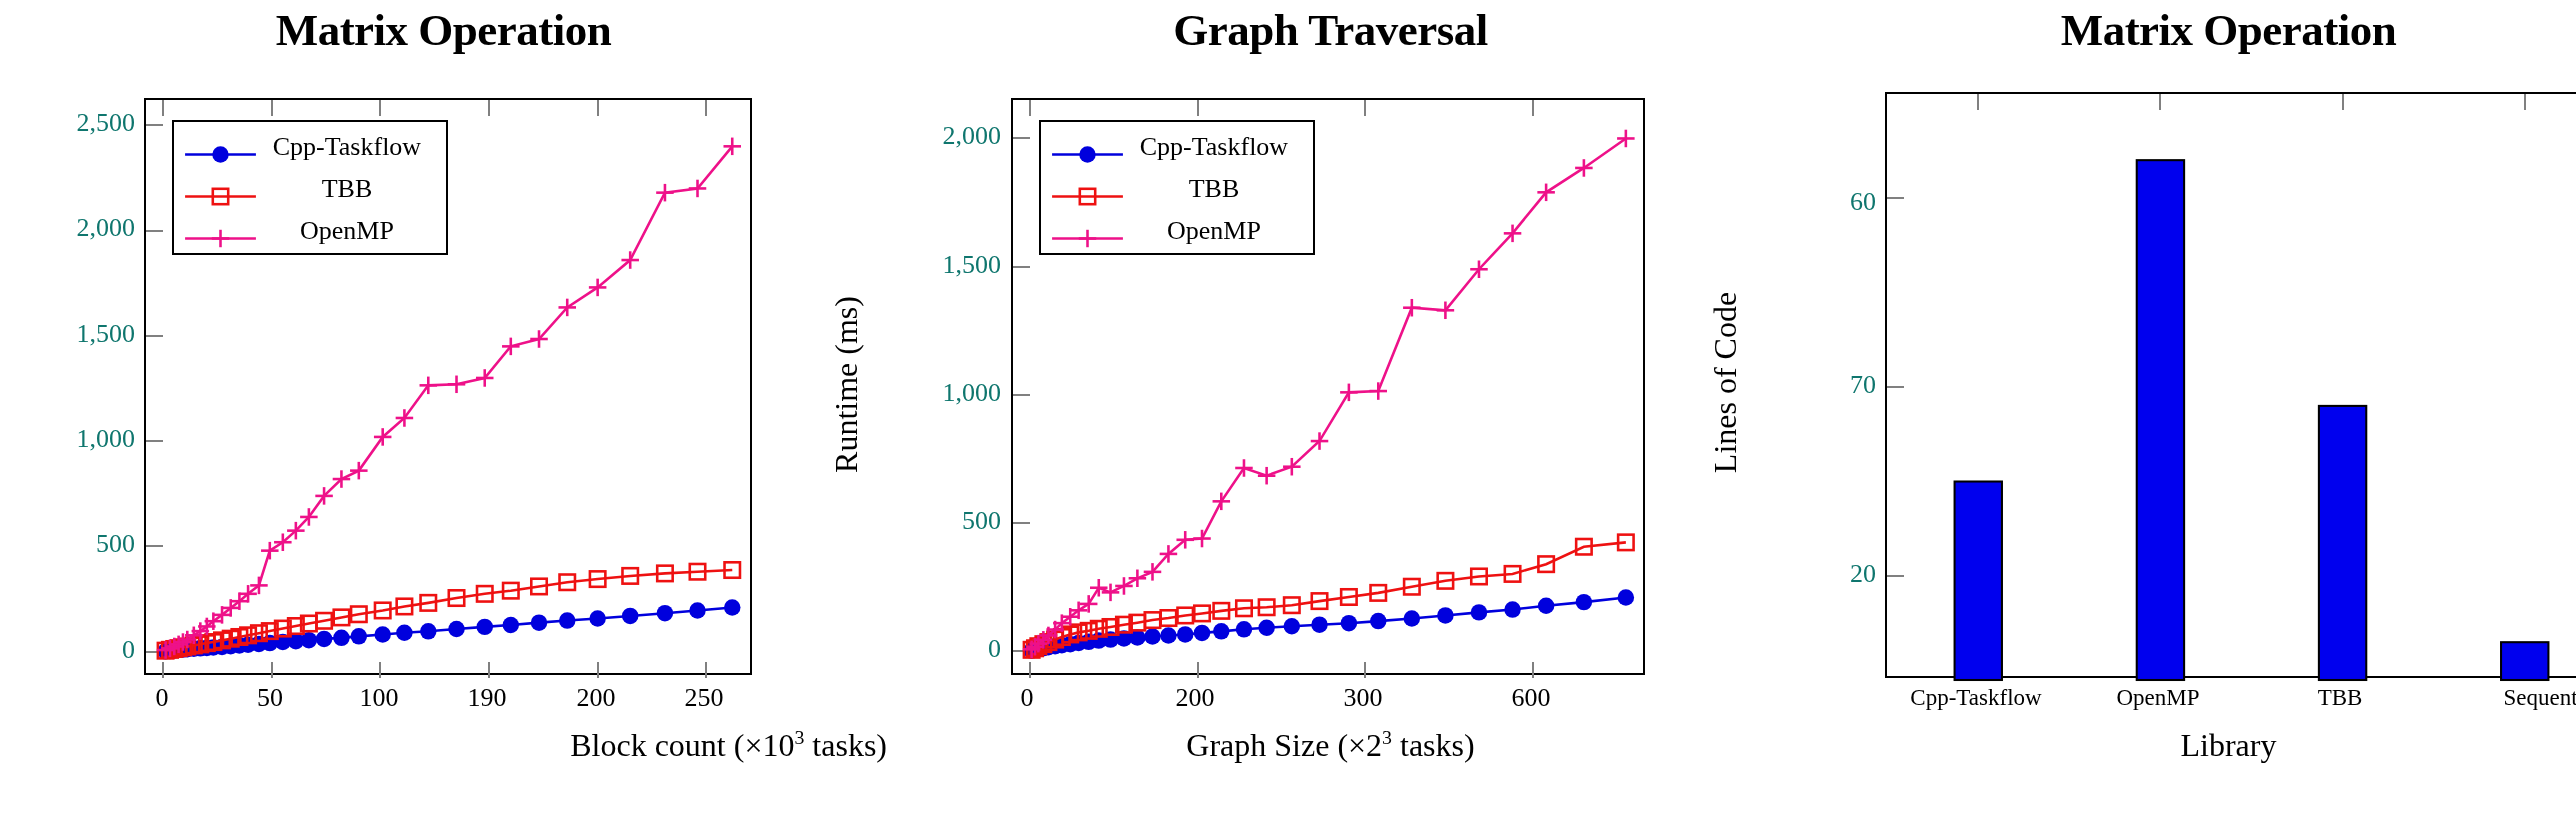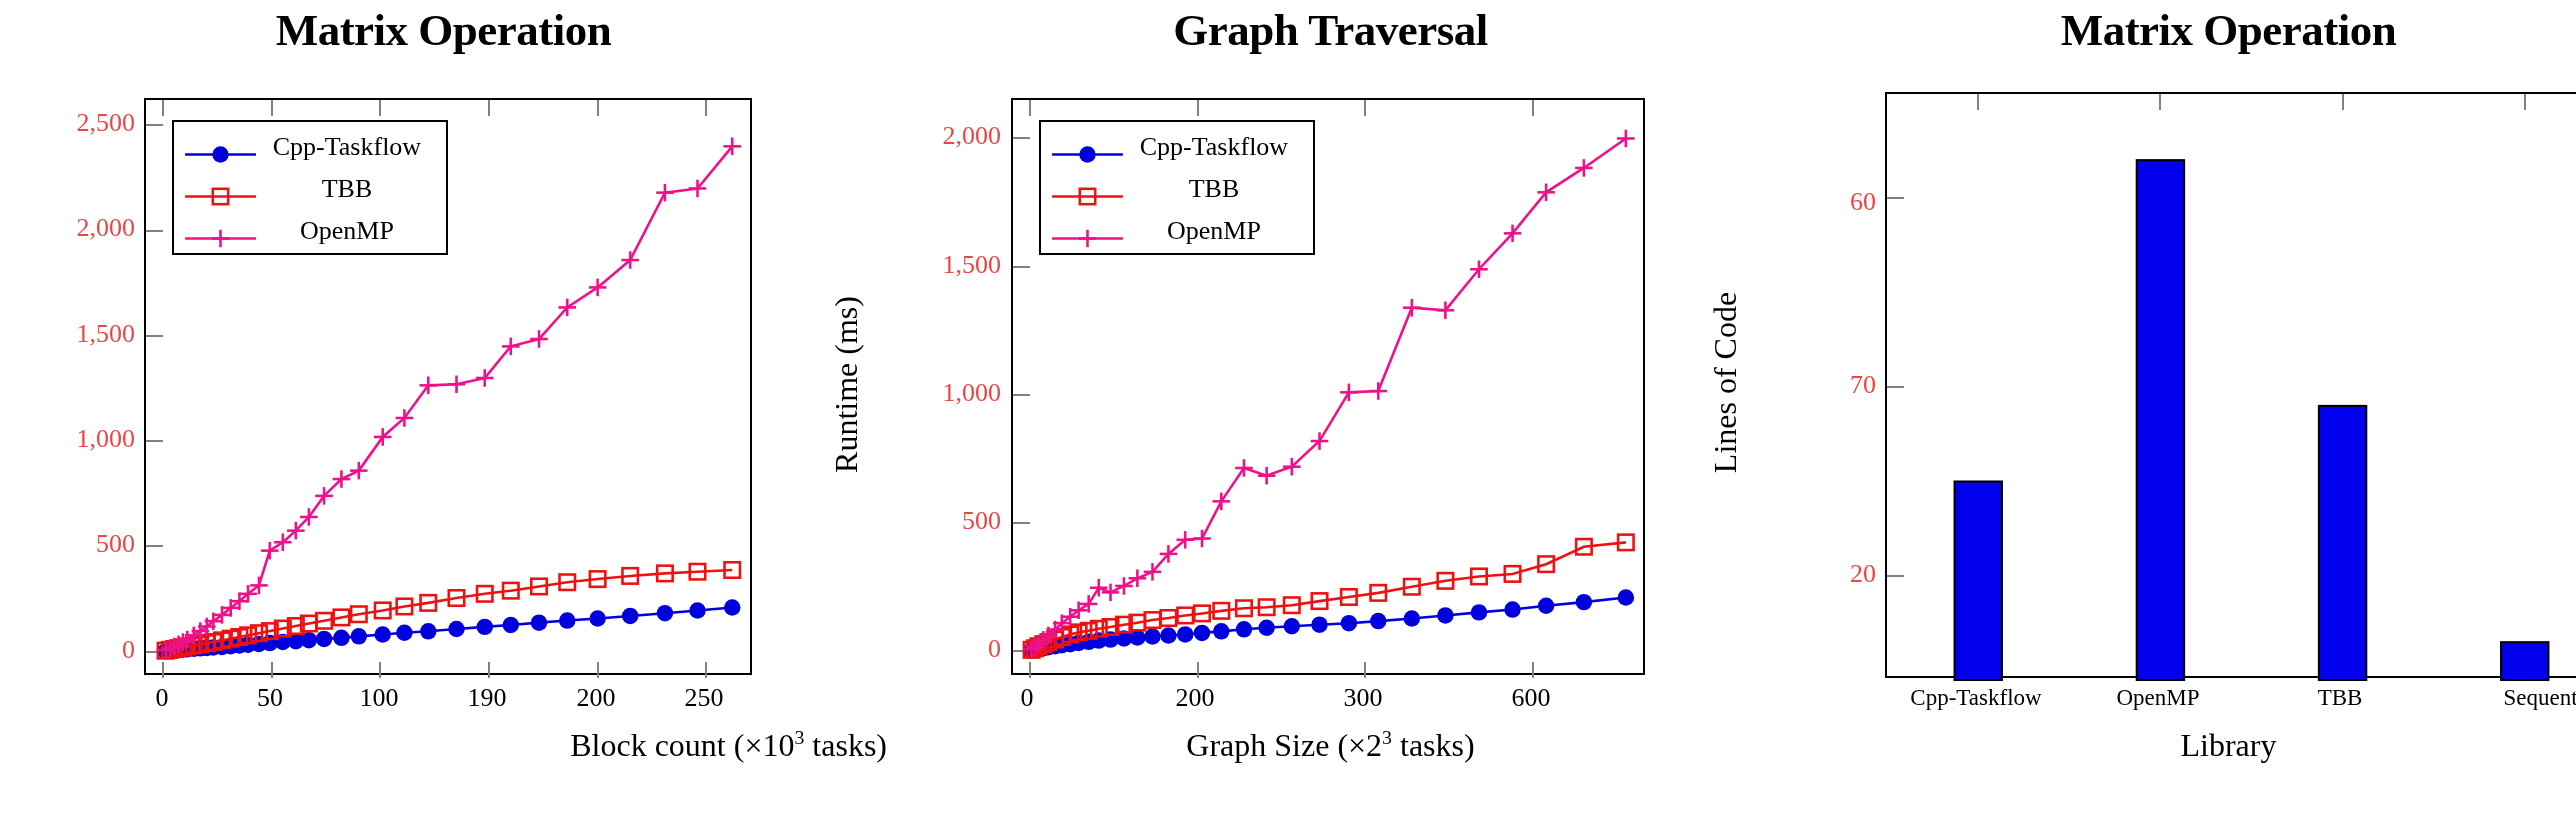--- a/index.html
+++ b/index.html
@@ -58,21 +58,21 @@
     color: #000;
     white-space: nowrap;
   }
   .sup { font-size: 0.62em; vertical-align: super; }
 
   .ytick-label {
     position: absolute;
     right: 0;
     text-align: right;
     font-size: 26px;
-    color: #ef4444;
+    color: #0f766e;
     white-space: nowrap;
     transform: translateY(-50%);
   }
   .xtick-label {
     position: absolute;
     text-align: center;
     font-size: 26px;
     color: #000;
     white-space: nowrap;
     transform: translateX(-50%);

